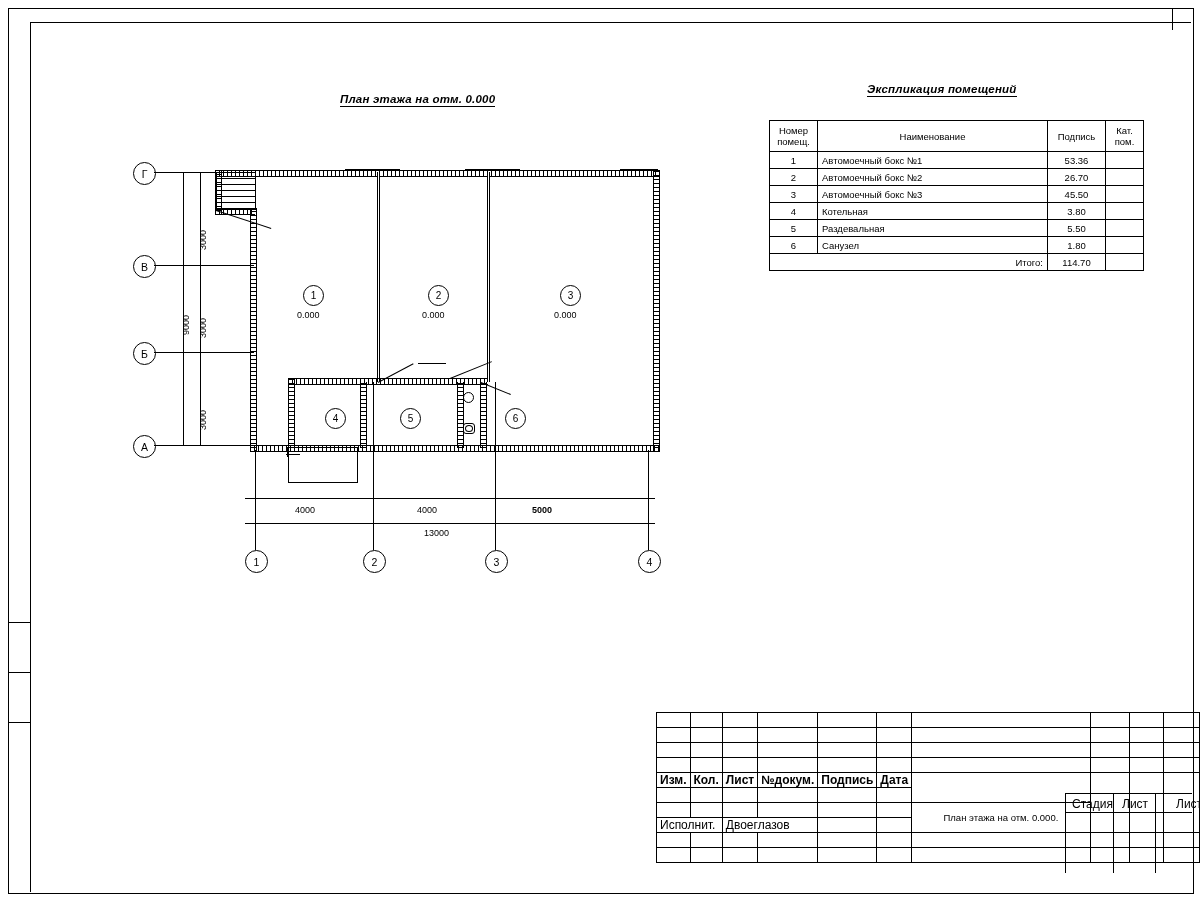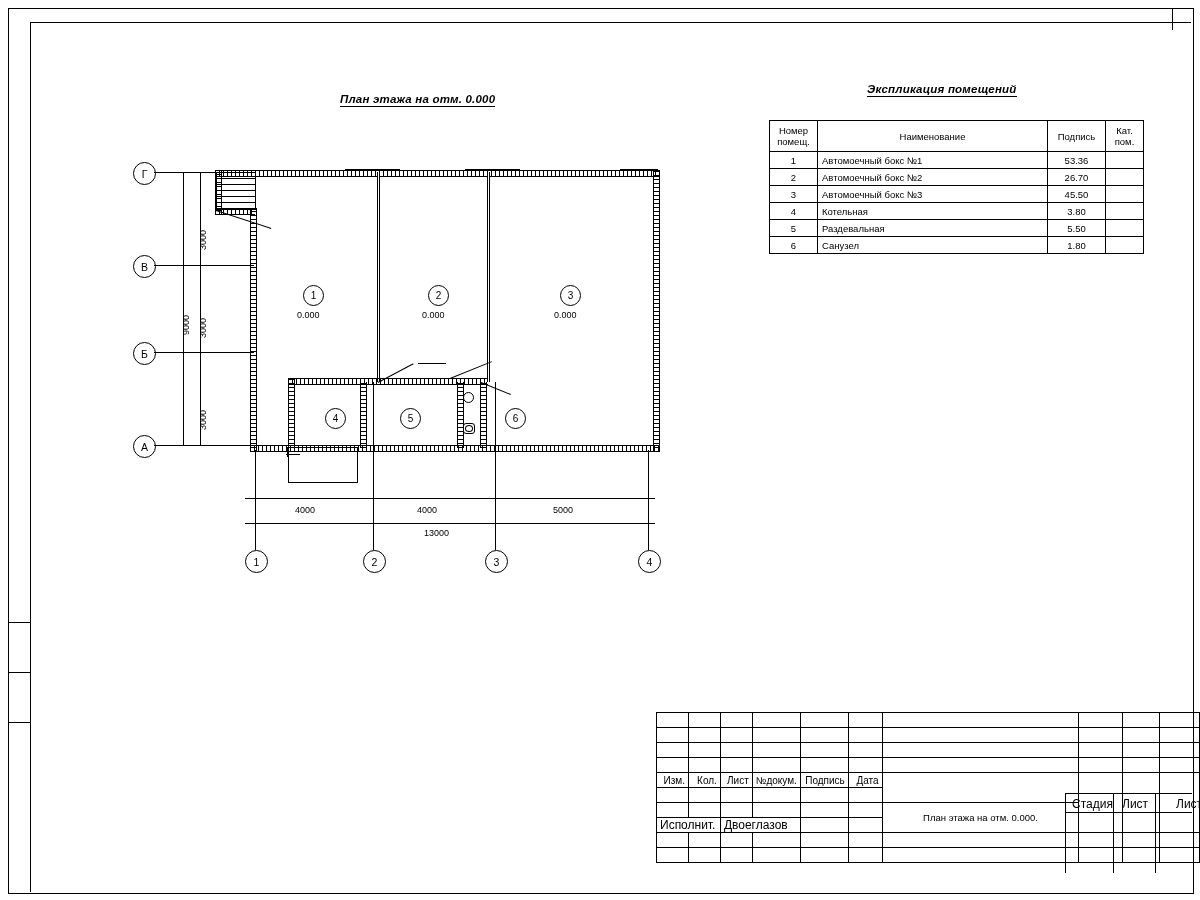--- a/index.html
+++ b/index.html
@@ -44,21 +44,21 @@
   .lvl{position:absolute;font-size:9px;}
   .dimtxt{position:absolute;font-size:9px;}
   .dimtxt.vert{transform:rotate(-90deg);transform-origin:left top;white-space:nowrap;}
   .leader{position:absolute;background:#000;height:1px;transform-origin:left center;}
   .stair{position:absolute;border:1px solid #000;background:
      repeating-linear-gradient(0deg,#000 0 1px,transparent 1px 6px);}
 
   
   .stamp{position:absolute;left:656px;top:712px;border-collapse:collapse;font-size:8.5px;}
   .stamp td{border:1px solid #000;padding:0 3px;height:15px;box-sizing:border-box;}
-  .stamp .hdr{text-align:right;font-size:10px;}
+  .stamp .hdr{text-align:left;font-size:12px;font-weight:bold;}
   .stamp .big{text-align:center;font-size:9.5px;}
   .tiny{font-size:12px;}
 </style>
 </head>
 <body>
 
 <div class="sheet">
 
   <div class="frame-outer"></div>
   <div class="frame-inner"></div>
@@ -118,20 +118,25 @@
           <td class="c-name">Раздевальная</td>
           <td class="c-area">5.50</td>
           <td class="c-kat"></td>
         </tr>
         <tr>
           <td class="c-num">6</td>
           <td class="c-name">Санузел</td>
           <td class="c-area">1.80</td>
           <td class="c-kat"></td>
         </tr>
+        <tr>
+          <td colspan="2" class="total-label">Итого:</td>
+          <td class="c-area">114.70</td>
+          <td class="c-kat"></td>
+        </tr>
       </tbody>
   </table>
 
   <div class="plan">
 
     <div class="hatch-h" style="left:95px;top:50px;width:445px;"></div>
 
     <div class="hatch-h" style="left:130px;top:325px;width:410px;"></div>
 
     <div class="hatch-v" style="left:95px;top:50px;height:45px;"></div>
@@ -209,21 +214,21 @@
     <div class="ln v1px" style="left:528px;top:330px;height:100px;"></div>
 
     <div class="ln h1px" style="left:125px;top:378px;width:410px;"></div>
     <div class="ln h1px" style="left:125px;top:403px;width:410px;"></div>
     <div class="ln v1px" style="left:135px;top:372px;height:36px;"></div>
     <div class="ln v1px" style="left:253px;top:372px;height:36px;"></div>
     <div class="ln v1px" style="left:375px;top:372px;height:36px;"></div>
     <div class="ln v1px" style="left:528px;top:372px;height:36px;"></div>
     <div class="dimtxt" style="left:175px;top:385px;">4000</div>
     <div class="dimtxt" style="left:297px;top:385px;">4000</div>
-    <div class="dimtxt" style="left:433px;top:385px;">5000</div>
+    <div class="dimtxt" style="left:412px;top:385px;font-weight:bold;">5000</div>
     <div class="dimtxt" style="left:304px;top:408px;">13000</div>
   </div>
 
   <table class="stamp">
     <tbody>
         <tr>
       <td style="width:32px"></td>
           <td style="width:32px"></td>
           <td style="width:32px"></td>
       <td style="width:42px"></td>

